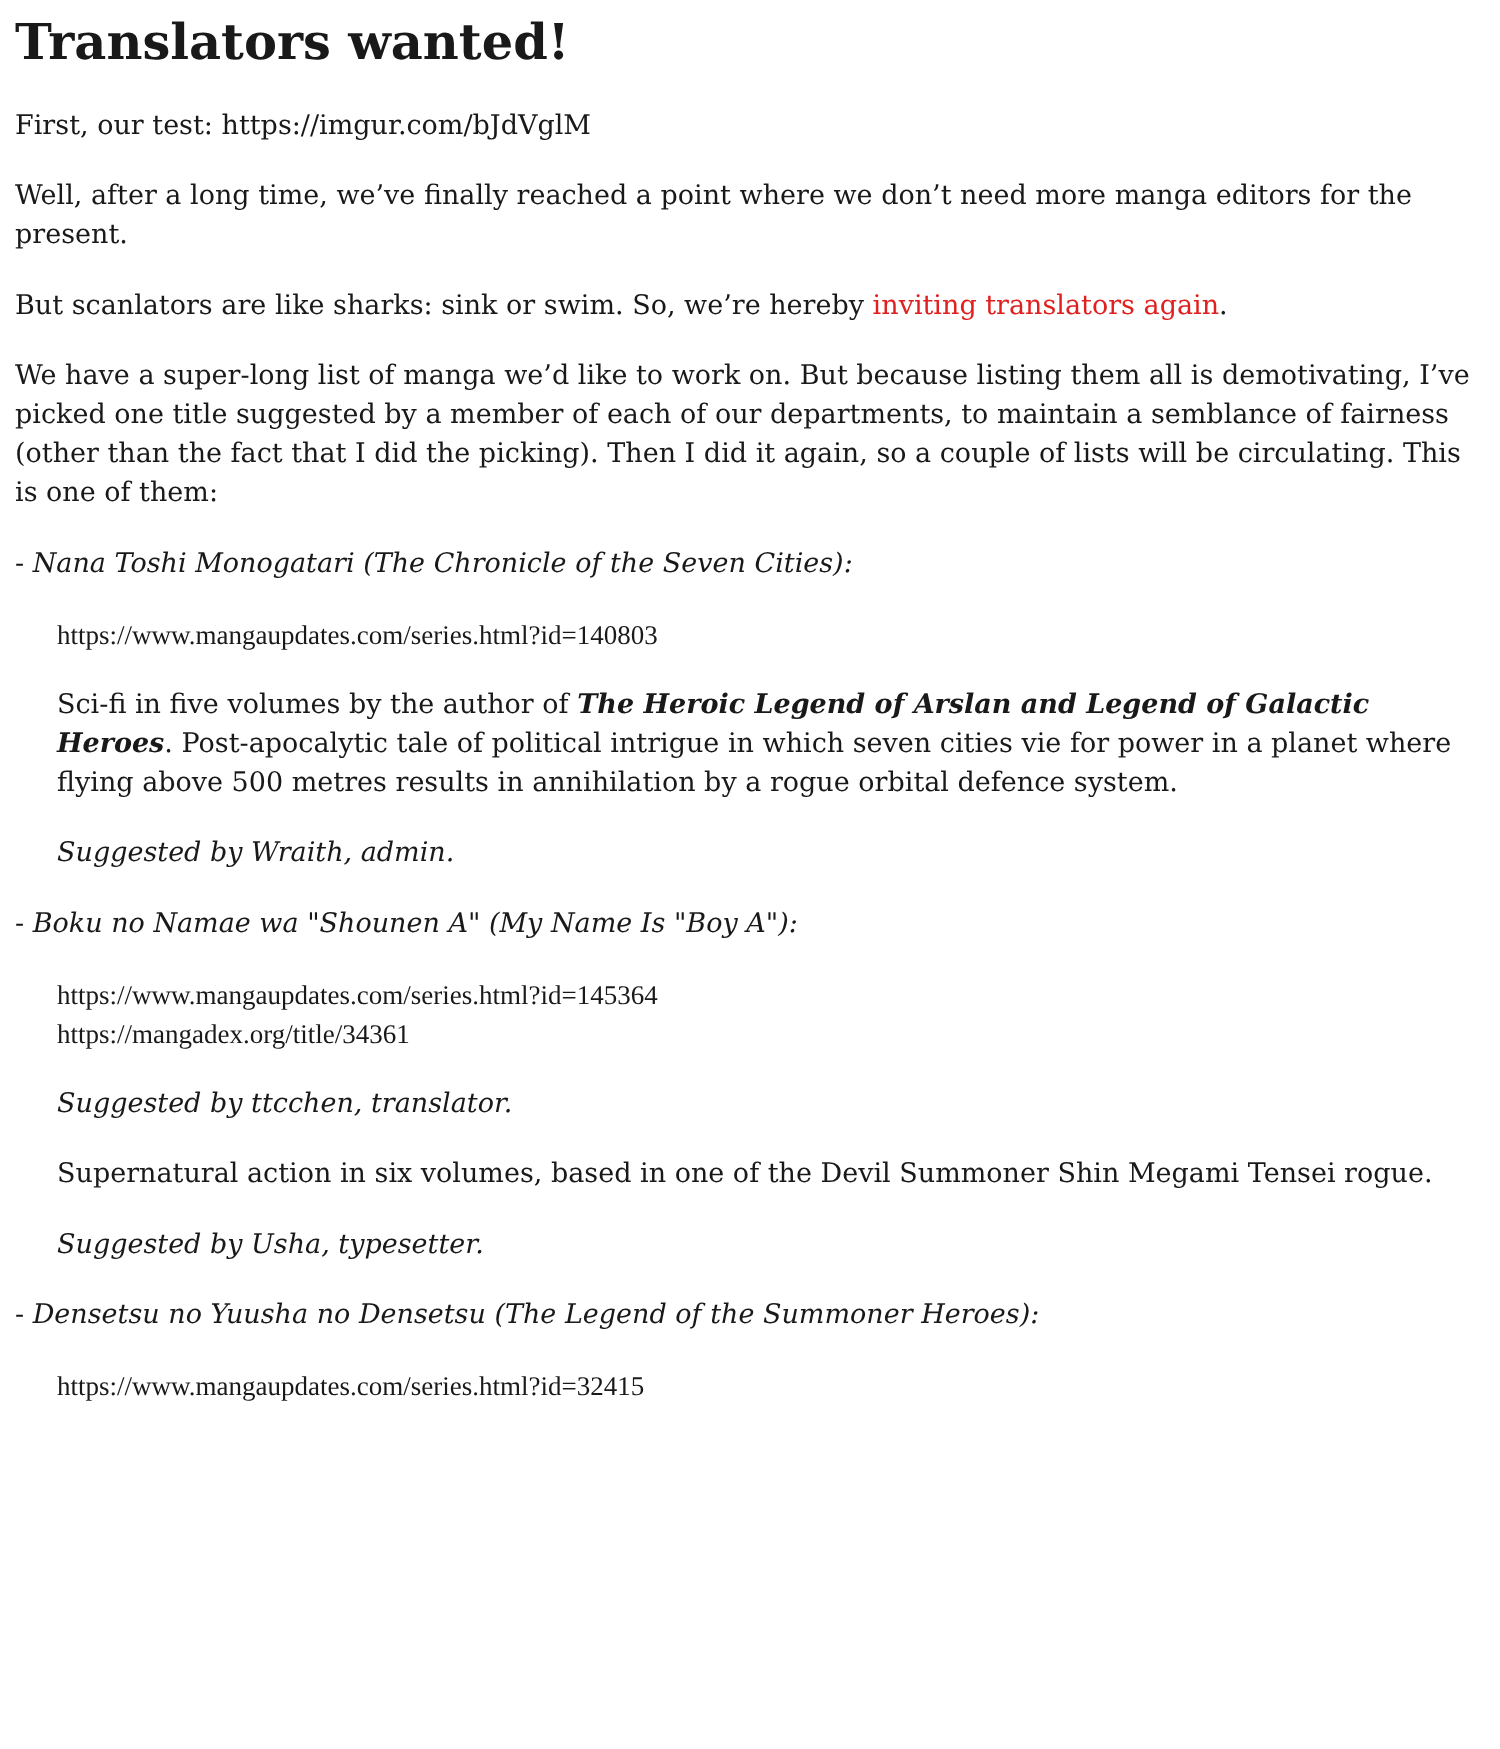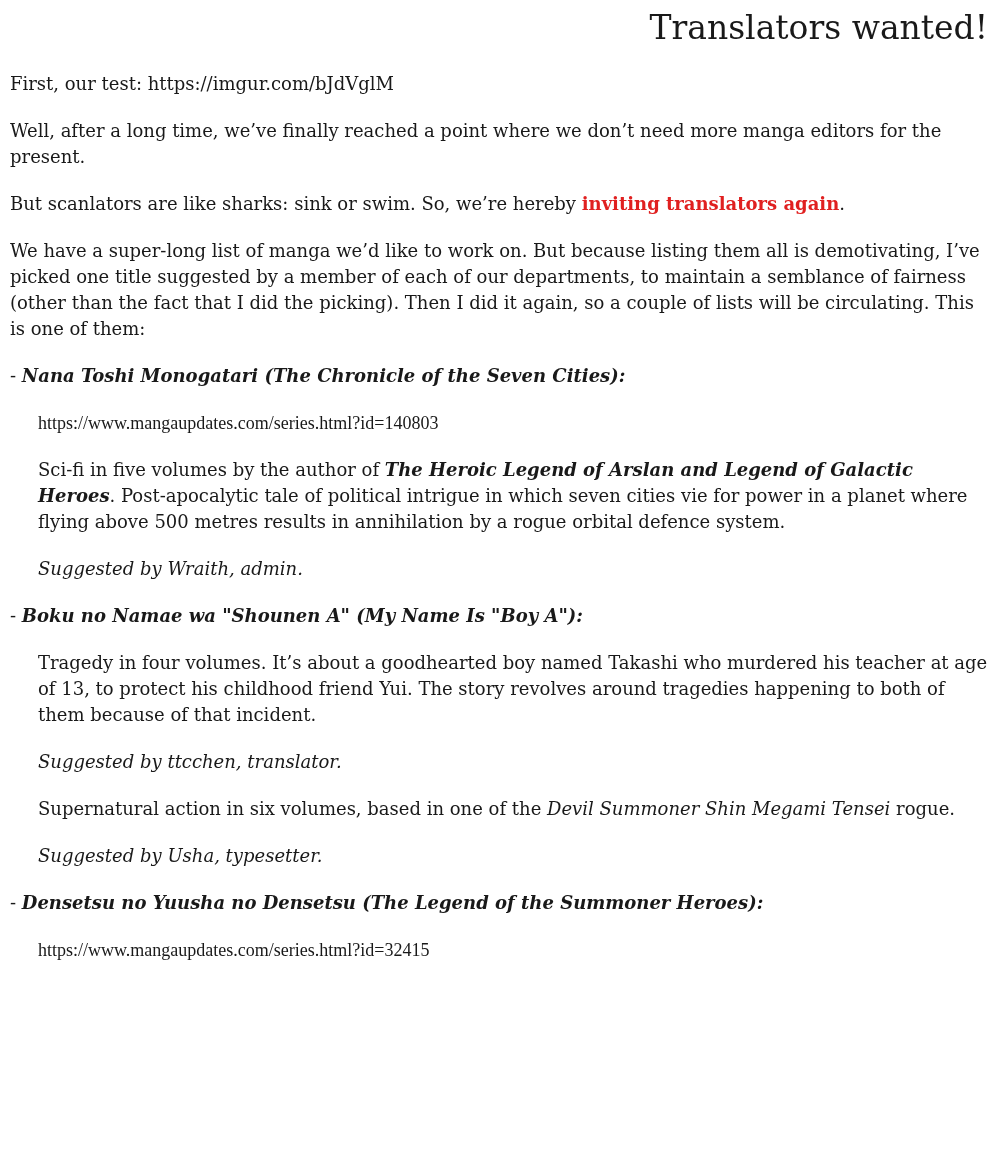--- a/index.html
+++ b/index.html
@@ -15,50 +15,49 @@
     font-size: 18px;
     line-height: 26px;
     color: #191919;
   }
   .page {
     padding: 0 12px 0 10px;
   }
   .page-title {
     font-size: 33px;
     line-height: 44px;
-    font-weight: 400;
-    text-align: right;
+    font-weight: 700;
+    text-align: left;
     margin: 6px 0 0 0;
   }
   .block {
     margin: 21px 0 0 0;
   }
   .indent {
     margin-left: 28px;
   }
   .bullet {
     white-space: pre;
   }
   .entry-title {
-    font-weight: 700;
+    font-weight: 400;
     font-style: italic;
   }
   .seg-bold {
     font-weight: 400;
   }
   .seg-red {
-    font-weight: 700;
+    font-weight: 400;
     color: #e02020;
   }
   .seg-bi {
     font-weight: 700;
     font-style: italic;
   }
   .seg-i {
-    font-style: italic;
   }
   .suggested {
     font-style: italic;
   }
   .url-line {
     display: block;
     font-family: Liberation Serif, serif;
   }
 </style>
 </head>
@@ -80,21 +79,24 @@
     <p class="block"><span class="bullet">- </span><span class="entry-title">Nana Toshi Monogatari (The Chronicle of the Seven Cities):</span></p>
     <div class="block indent">
       <span class="url-line">https://www.mangaupdates.com/series.html?id=140803</span>
     </div>
     <p class="block indent"><span>Sci-fi in five volumes by the author of </span><span class="seg-bi">The Heroic Legend of Arslan and Legend of Galactic Heroes</span><span>. Post-apocalytic tale of political intrigue in which seven cities vie for power in a planet where flying above 500 metres results in annihilation by a rogue orbital defence system.</span></p>
     <p class="block indent suggested">Suggested by Wraith, admin.</p>
   </div>
 
   <div>
     <p class="block"><span class="bullet">- </span><span class="entry-title">Boku no Namae wa "Shounen A" (My Name Is "Boy A"):</span></p>
-    <p class="block indent">Tragedy in four volumes. It’s about a goodhearted boy named Takashi who murdered his teacher at age of 13, to protect his childhood friend Yui. The story revolves around tragedies happening to both of them because of that incident.</p>
+    <div class="block indent">
+      <span class="url-line">https://www.mangaupdates.com/series.html?id=145364</span>
+      <span class="url-line">https://mangadex.org/title/34361</span>
+    </div>
     <p class="block indent suggested">Suggested by ttcchen, translator.</p>
   </div>
 
   <div>
     <p class="block indent"><span>Supernatural action in six volumes, based in one of the </span><span class="seg-i">Devil Summoner Shin Megami Tensei</span><span> rogue.</span></p>
     <p class="block indent suggested">Suggested by Usha, typesetter.</p>
   </div>
 
   <div>
     <p class="block"><span class="bullet">- </span><span class="entry-title">Densetsu no Yuusha no Densetsu (The Legend of the Summoner Heroes):</span></p>

